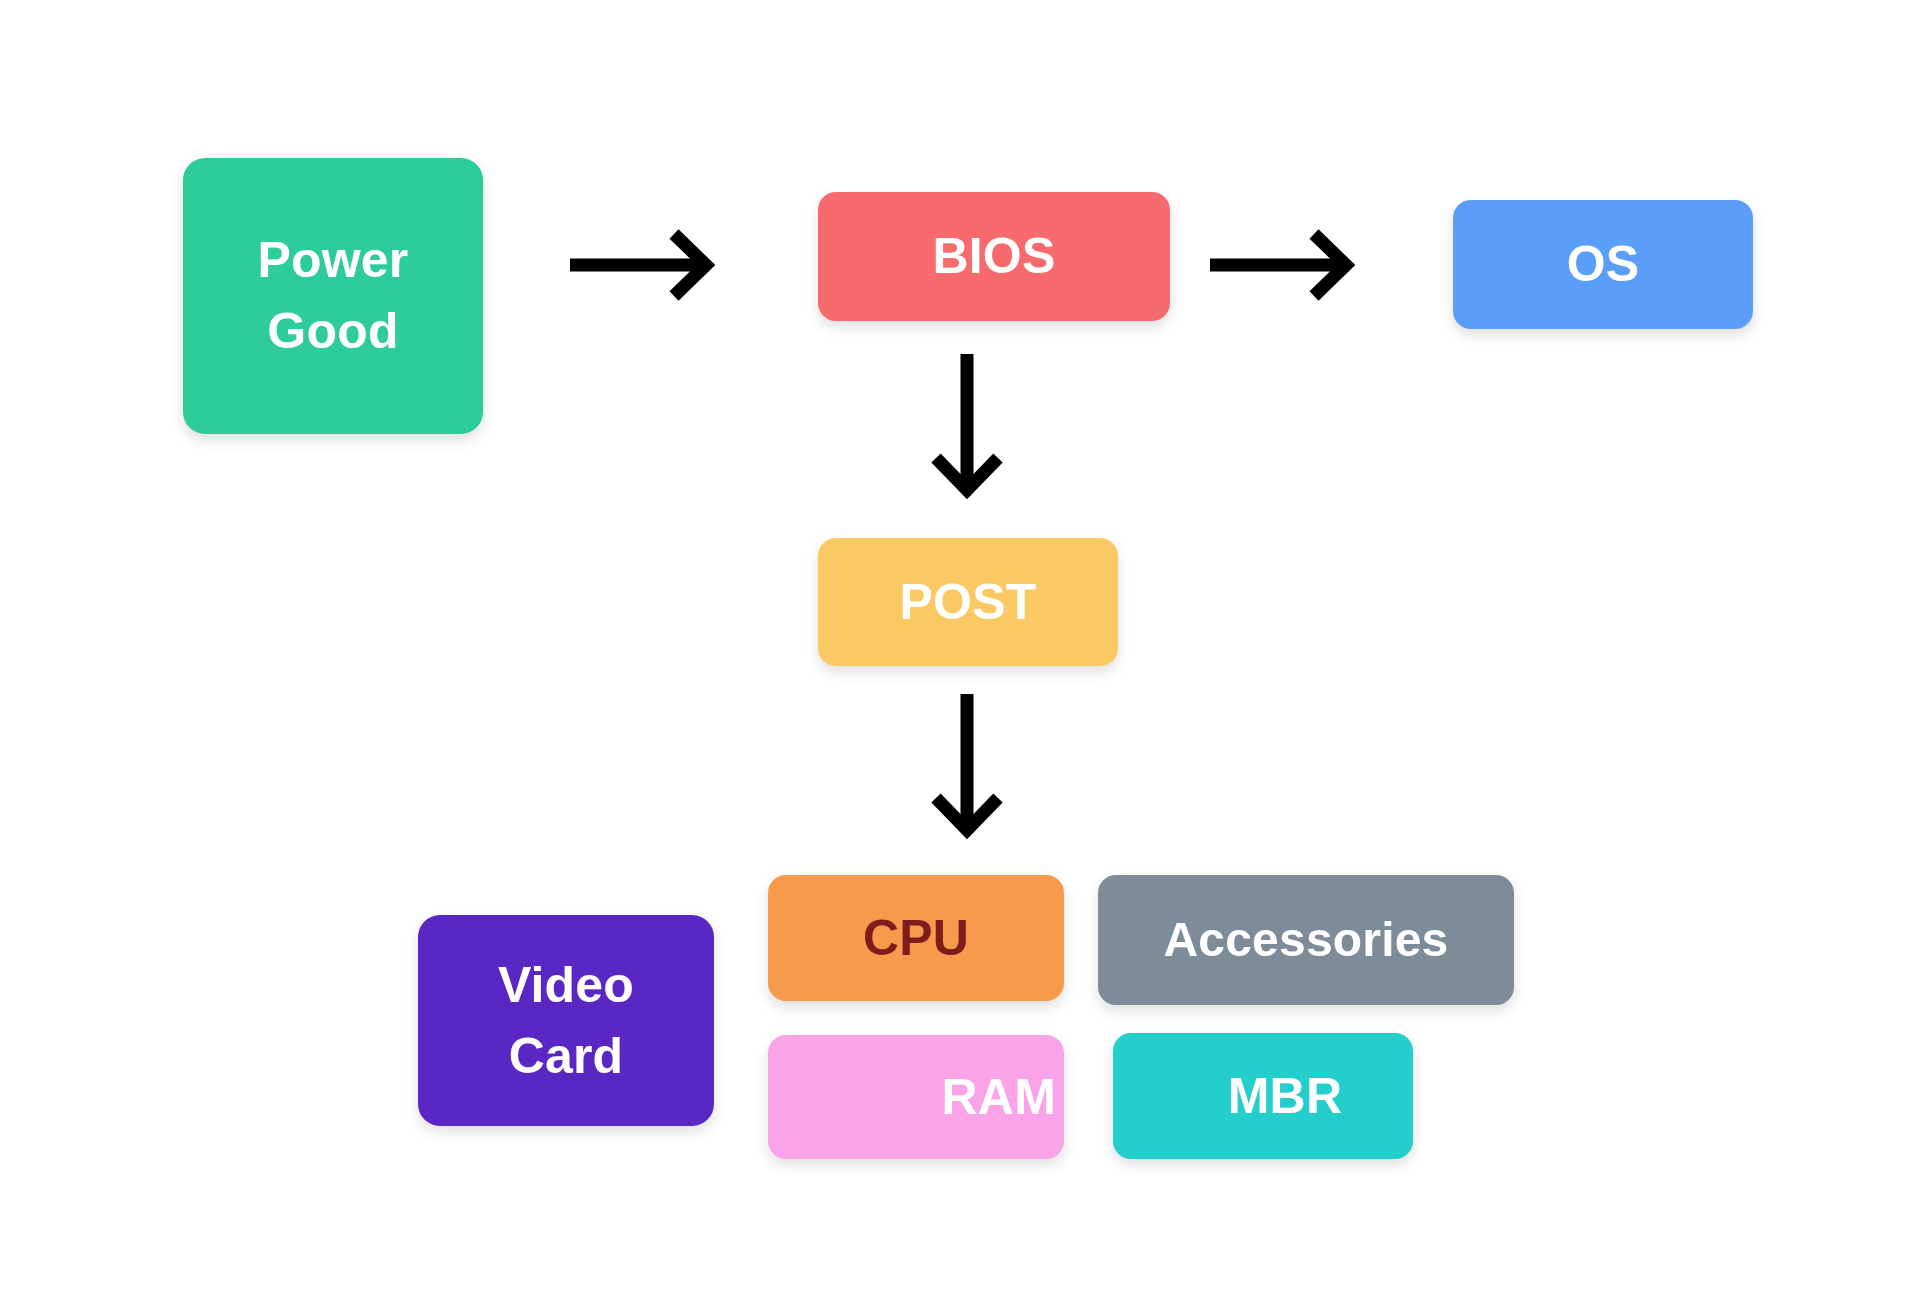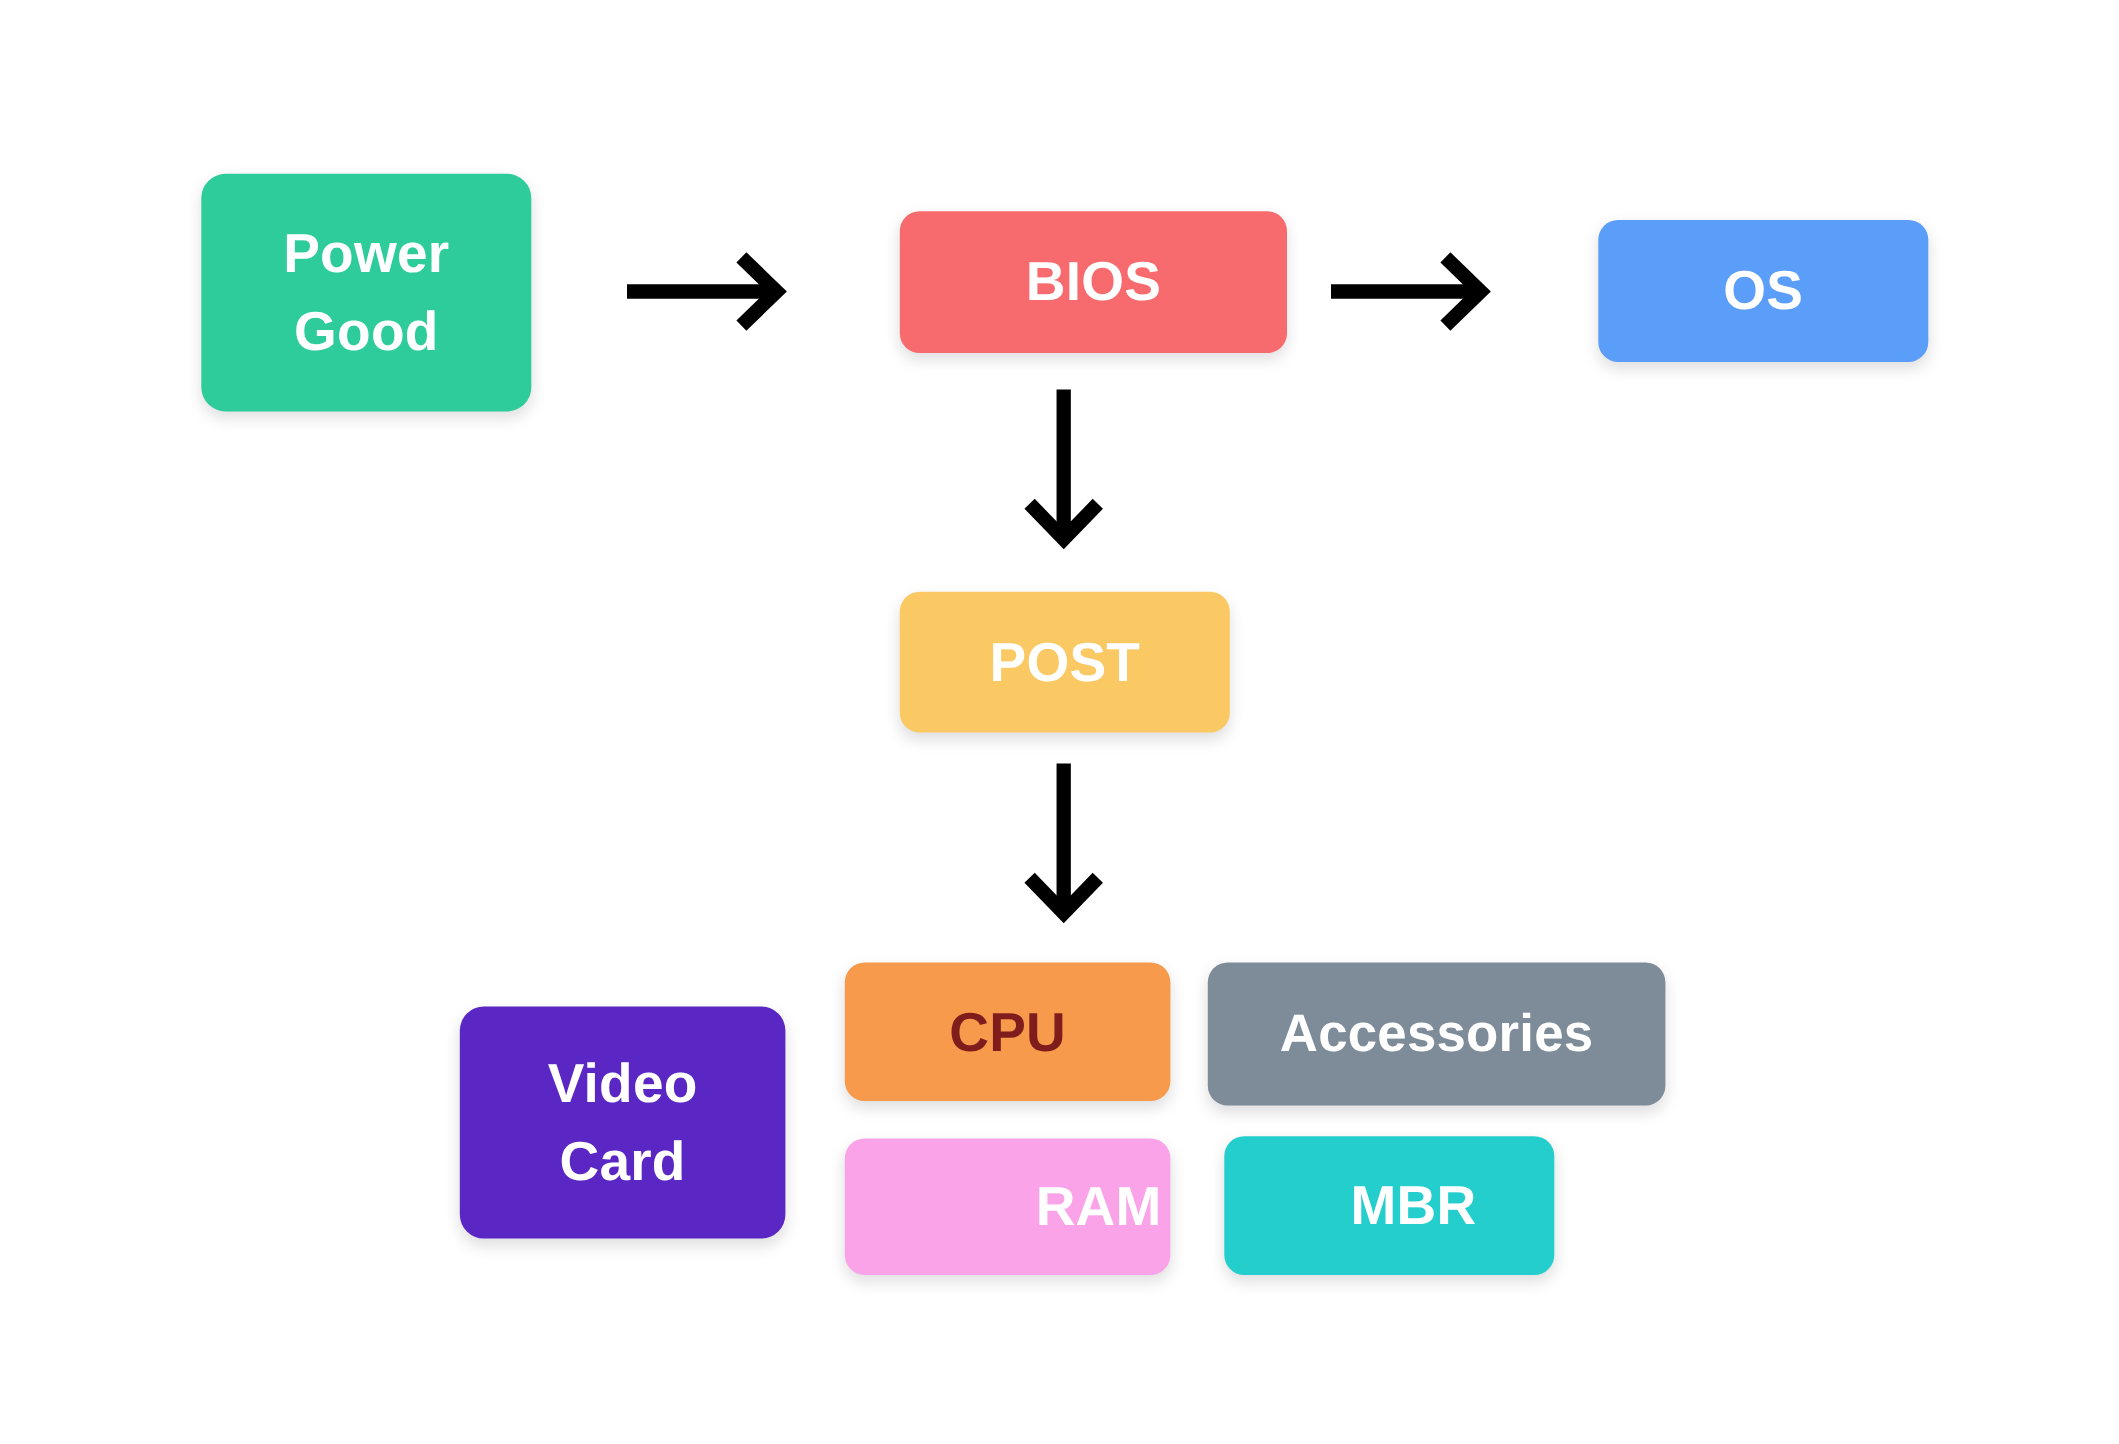--- a/index.html
+++ b/index.html
@@ -36,21 +36,21 @@
     user-select: none;
   }
   .node-label {
     display: block;
     white-space: pre-line;
     padding: 0 8px;
   }
 
   
   #node-power-good {
-    left: 183px;  top: 158px;  width: 300px;  height: 216px;
+    left: 183px;  top: 158px;  width: 300px;  height: 276px;
     font-size: 50px; border-radius: 22px;
   }
   #node-bios {
     left: 818px;  top: 192px;  width: 352px;  height: 129px;
     font-size: 50px;
   }
   #node-os {
     left: 1453px; top: 200px;  width: 300px;  height: 129px;
     font-size: 50px;
   }

